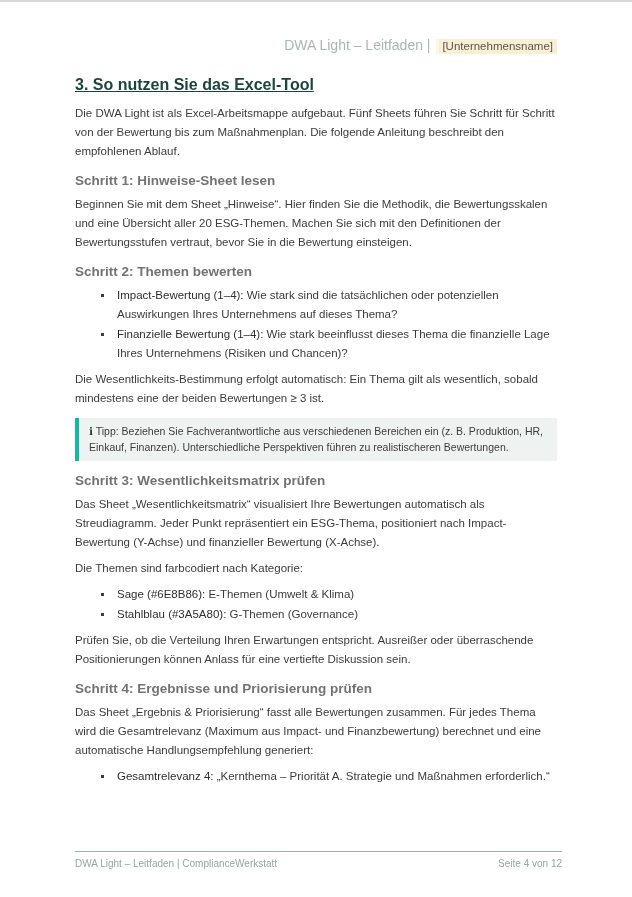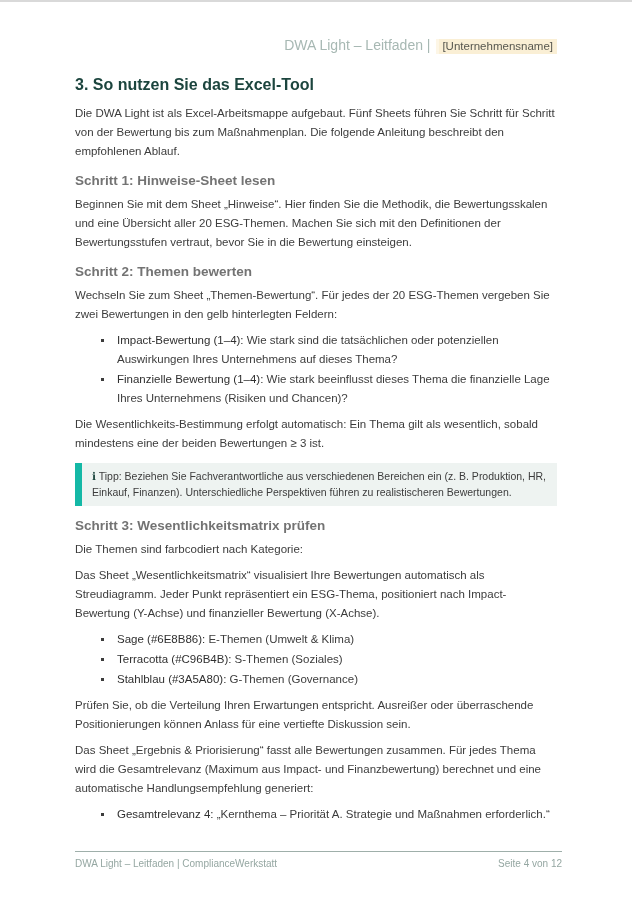--- a/index.html
+++ b/index.html
@@ -36,20 +36,21 @@
 
   
   .content { padding: 0 75px; }
 
   h1.doc-title {
     font-size: 16px;
     line-height: 19px;
     font-weight: bold;
     color: #1c453e;
     margin: 21px 0 10px 0;
+    text-decoration: underline;
   }
   h2.step-heading {
     font-size: 13.5px;
     line-height: 16px;
     font-weight: bold;
     color: #737373;
     margin: 12px 0 6px 0;
   }
   p.body-text {
     font-size: 11.5px;
@@ -75,21 +76,21 @@
     left: 26px;
     top: 8px;
     width: 3px;
     height: 3px;
     background: #3c3c3c;
   }
   .bold-lead { font-weight: normal; color: #2f2f2f; }
 
   .tip-box {
     background: #eef3f1;
-    border-left: 7px solid #14b8a6;
+    border-left: 4px solid #14b8a6;
     padding: 5px 10px 6px 10px;
     margin: 10px 0 10px 0;
     font-size: 10.5px;
     line-height: 16px;
     color: #3c3c3c;
   }
   .tip-icon { font-weight: bold; color: #1c453e; font-style: normal; }
 
   
   .footer {
@@ -122,41 +123,40 @@
   <div class="content">
 
     <h1 class="doc-title">3. So nutzen Sie das Excel-Tool</h1>
 
     <p class="body-text">Die DWA Light ist als Excel-Arbeitsmappe aufgebaut. Fünf Sheets führen Sie Schritt für Schritt von der Bewertung bis zum Maßnahmenplan. Die folgende Anleitung beschreibt den empfohlenen Ablauf.</p>
 
     <h2 class="step-heading">Schritt 1: Hinweise-Sheet lesen</h2>
     <p class="body-text">Beginnen Sie mit dem Sheet „Hinweise“. Hier finden Sie die Methodik, die Bewertungsskalen und eine Übersicht aller 20 ESG-Themen. Machen Sie sich mit den Definitionen der Bewertungsstufen vertraut, bevor Sie in die Bewertung einsteigen.</p>
 
     <h2 class="step-heading">Schritt 2: Themen bewerten</h2>
-    <p class="body-text">Wechseln Sie zum Sheet „Themen-Bewertung“. Für jedes der 20 ESG-Themen vergeben Sie zwei Bewertungen in den gelb hinterlegten Feldern:</p>
     <ul class="bullet-list">
       <li><span class="bullet-dot"></span><span class="bold-lead">Impact-Bewertung (1–4):</span><span> Wie stark sind die tatsächlichen oder potenziellen Auswirkungen Ihres Unternehmens auf dieses Thema?</span></li>
       <li><span class="bullet-dot"></span><span class="bold-lead">Finanzielle Bewertung (1–4):</span><span> Wie stark beeinflusst dieses Thema die finanzielle Lage Ihres Unternehmens (Risiken und Chancen)?</span></li>
     </ul>
     <p class="body-text">Die Wesentlichkeits-Bestimmung erfolgt automatisch: Ein Thema gilt als wesentlich, sobald mindestens eine der beiden Bewertungen ≥ 3 ist.</p>
 
     <div class="tip-box">
       <span class="tip-icon">ℹ</span><span> Tipp: Beziehen Sie Fachverantwortliche aus verschiedenen Bereichen ein (z. B. Produktion, HR, Einkauf, Finanzen). Unterschiedliche Perspektiven führen zu realistischeren Bewertungen.</span>
     </div>
 
     <h2 class="step-heading">Schritt 3: Wesentlichkeitsmatrix prüfen</h2>
+    <p class="body-text">Das Sheet „Wesentlichkeitsmatrix“ visualisiert Ihre Bewertungen automatisch als Streudiagramm. Jeder Punkt repräsentiert ein ESG-Thema, positioniert nach Impact-Bewertung (Y-Achse) und finanzieller Bewertung (X-Achse).</p>
     <p class="body-text">Die Themen sind farbcodiert nach Kategorie:</p>
-    <p class="body-text">Das Sheet „Wesentlichkeitsmatrix“ visualisiert Ihre Bewertungen automatisch als Streudiagramm. Jeder Punkt repräsentiert ein ESG-Thema, positioniert nach Impact-Bewertung (Y-Achse) und finanzieller Bewertung (X-Achse).</p>
     <ul class="bullet-list">
       <li><span class="bullet-dot"></span><span class="bold-lead">Sage (#6E8B86):</span><span> E-Themen (Umwelt &amp; Klima)</span></li>
-      <li><span class="bullet-dot"></span><span class="bold-lead">Terracotta (#C96B4B):</span><span> S-Themen (Soziales)</span></li>
       <li><span class="bullet-dot"></span><span class="bold-lead">Stahlblau (#3A5A80):</span><span> G-Themen (Governance)</span></li>
     </ul>
     <p class="body-text">Prüfen Sie, ob die Verteilung Ihren Erwartungen entspricht. Ausreißer oder überraschende Positionierungen können Anlass für eine vertiefte Diskussion sein.</p>
 
+    <h2 class="step-heading">Schritt 4: Ergebnisse und Priorisierung prüfen</h2>
     <p class="body-text">Das Sheet „Ergebnis &amp; Priorisierung“ fasst alle Bewertungen zusammen. Für jedes Thema wird die Gesamtrelevanz (Maximum aus Impact- und Finanzbewertung) berechnet und eine automatische Handlungsempfehlung generiert:</p>
     <ul class="bullet-list">
       <li><span class="bullet-dot"></span><span class="bold-lead">Gesamtrelevanz 4:</span><span> „Kernthema – Priorität A. Strategie und Maßnahmen erforderlich.“</span></li>
     </ul>
 
   </div>
 
   <div class="footer">
     <hr class="footer-divider">
     <div class="footer-row">

